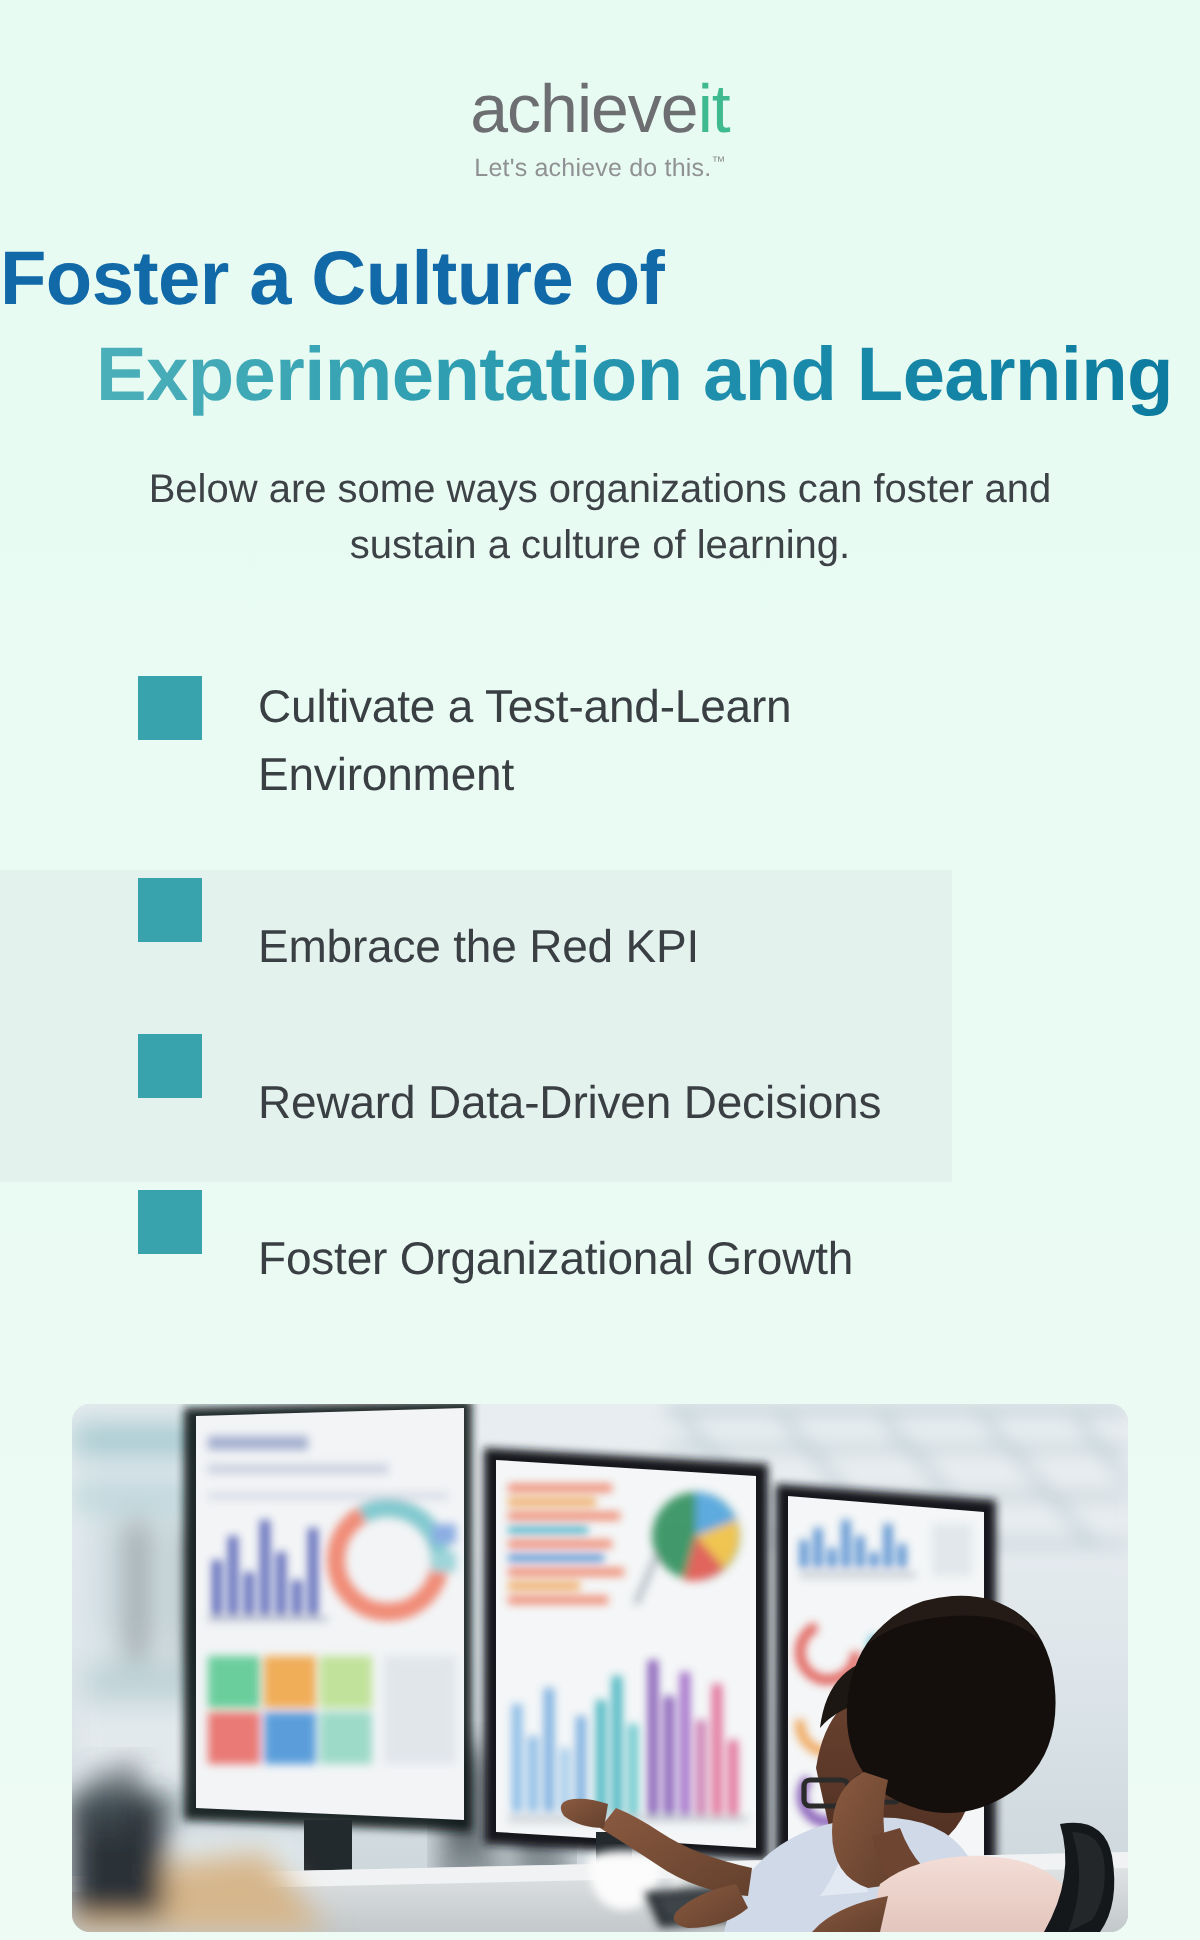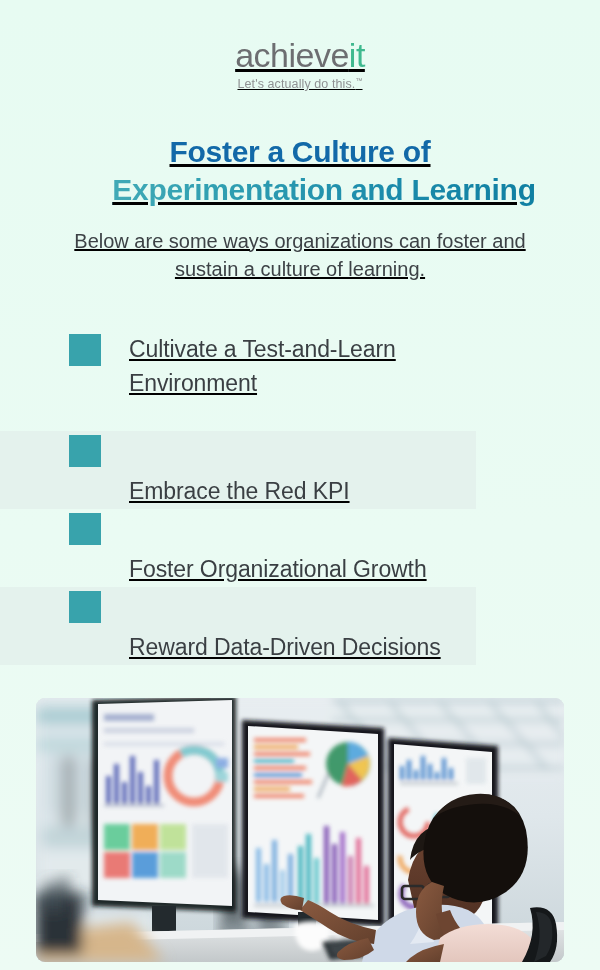--- a/index.html
+++ b/index.html
@@ -8,21 +8,20 @@
     font-family: "Liberation Sans", sans-serif;
     background: #e9faf2;
     overflow: hidden;
     position: relative;
   }
 
   .page {
     width:600px; height:970px;
     position:relative;
     background: linear-gradient(180deg,#e7fbf2 0%,#eafbf3 55%,#edfbf4 100%);
-    text-decoration: underline;
   }
 
   
   .logo-block {
     padding-top:38px;
     text-align:center;
   }
   .logo-word {
     font-size:34px;
     font-weight:400;
@@ -34,23 +33,22 @@
   .logo-tag {
     margin-top:5px;
     font-size:12.5px;
     color:#8f9193;
     letter-spacing:0.1px;
   }
   .logo-tag .tm { font-size:7px; vertical-align:super; }
 
   
   .headline {
-    margin-top:42px;
-    text-align:center;
-    font-size:30px;
+    margin-top:26px;
+    font-size:38px;
     font-weight:700;
     line-height:1.26;
     letter-spacing:-0.3px;
   }
   .headline .l1 { display:block; color:#1269a8; }
   .headline .l2 {
     display:block;
     background: linear-gradient(90deg,#54b4bb 0%,#31a0b2 35%,#1b8bab 65%,#0b7a9e 100%);
     -webkit-background-clip: text;
     background-clip: text;
@@ -67,21 +65,21 @@
     font-size:20px;
     line-height:1.42;
     color:#3d4246;
     font-weight:400;
   }
 
   
   .list { margin-top:32px; width:476px; }
   .row {
     display:flex;
-    align-items:flex-end;
+    align-items:center;
     padding:0 0 0 69px;
     min-height:78px;
   }
   .row.alt { background:#e4f2ed; }
   .row.plain { background:transparent; }
   .bullet {
     width:32px; height:32px;
     background:#38a3ac;
     flex:0 0 32px;
     margin-right:28px;
@@ -110,21 +108,21 @@
   }
   .photo svg { display:block; width:528px; height:264px; }
 </style>
 </head>
 <body>
 
 <div class="page">
 
   <div class="logo-block">
     <div class="logo-word"><span>achieve</span><span class="it">it</span></div>
-    <div class="logo-tag"><span>Let's actually do this.</span><span class="tm">™</span></div>
+    <div class="logo-tag"><span>Let's achieve do this.</span><span class="tm">™</span></div>
   </div>
 
   <h1 class="headline">
     <span class="l1">Foster a Culture of</span>
     <span class="l2">Experimentation and Learning</span>
   </h1>
 
   <p class="subtitle">Below are some ways organizations can foster and sustain a culture of learning.</p>
 
   <div class="list">
@@ -132,28 +130,28 @@
     <div class="row plain row-tall">
       <span class="bullet"></span>
       <span class="row-label">Cultivate a Test-and-Learn Environment</span>
     </div>
 
     <div class="row alt">
       <span class="bullet"></span>
       <span class="row-label">Embrace the Red KPI</span>
     </div>
 
+    <div class="row alt">
+      <span class="bullet"></span>
+      <span class="row-label">Reward Data-Driven Decisions</span>
+    </div>
+
     <div class="row plain">
       <span class="bullet"></span>
       <span class="row-label">Foster Organizational Growth</span>
-    </div>
-
-    <div class="row alt">
-      <span class="bullet"></span>
-      <span class="row-label">Reward Data-Driven Decisions</span>
     </div>
 
   </div>
 
   <div class="photo-wrap">
     <div class="photo">
       <svg viewBox="0 0 528 264" xmlns="http://www.w3.org/2000/svg">
         <defs>
           <linearGradient id="bgwall" x1="0" y1="0" x2="0" y2="1">
             <stop offset="0%" stop-color="#e9eef1"></stop>

